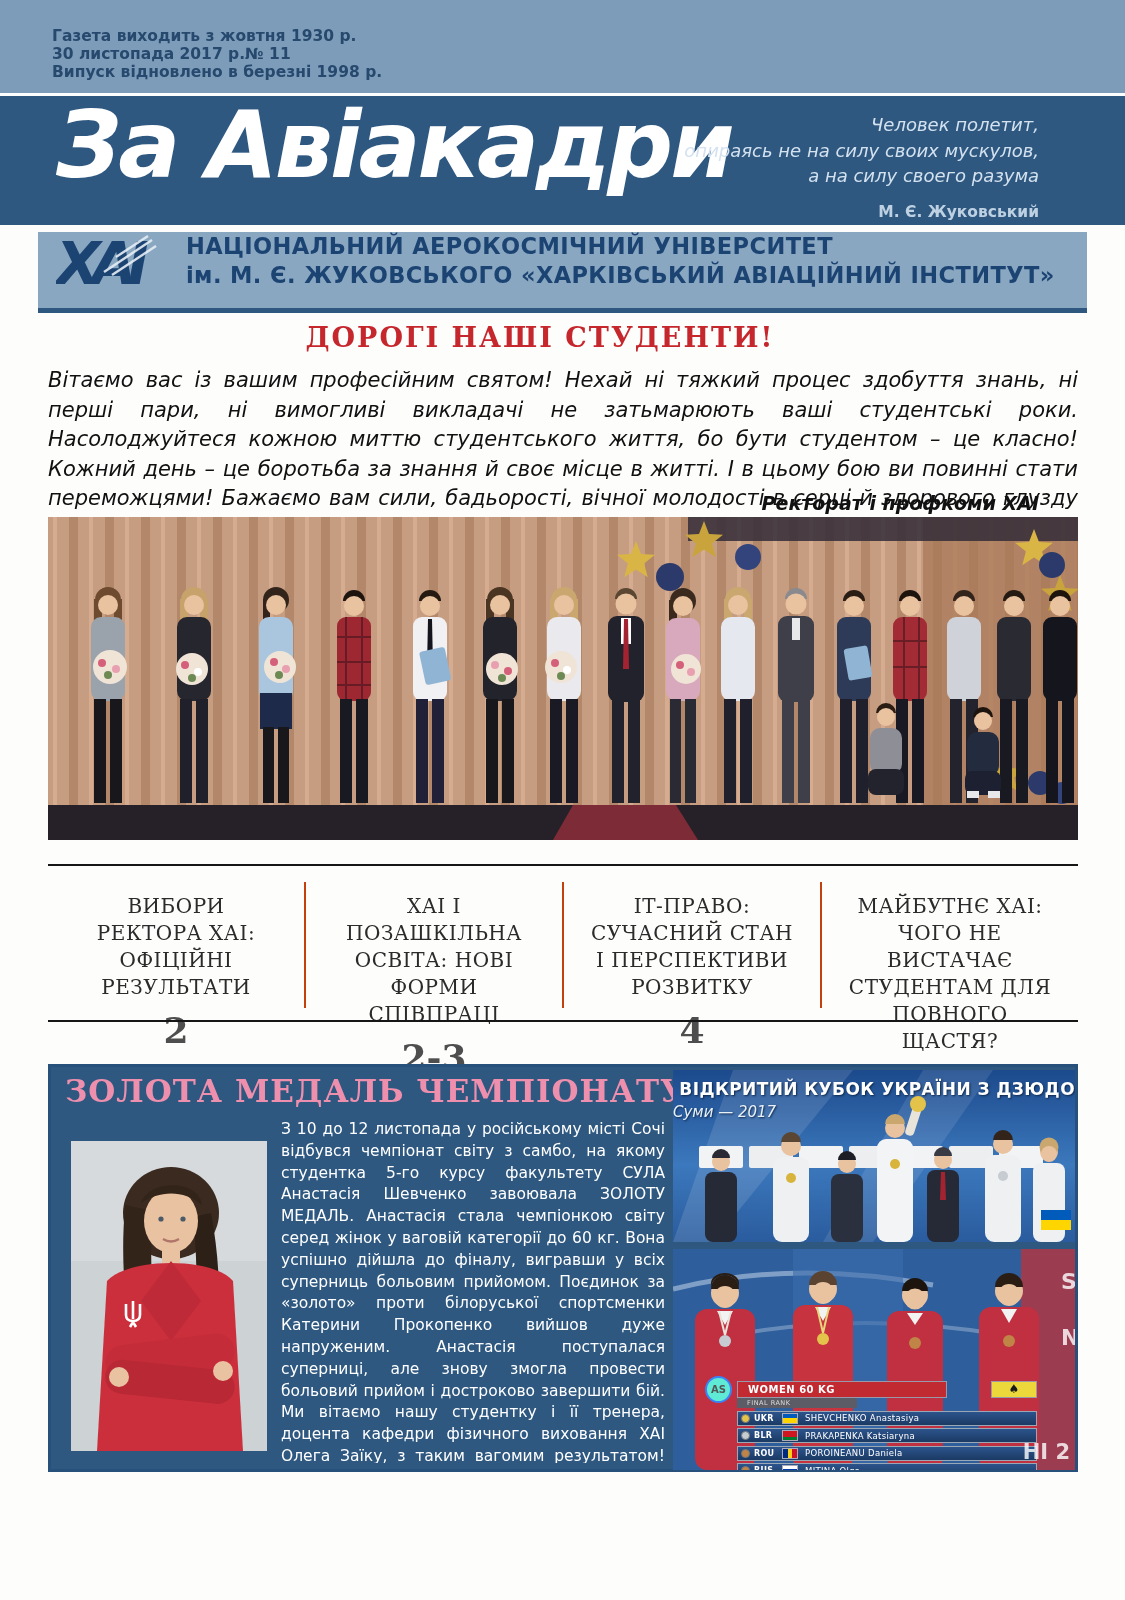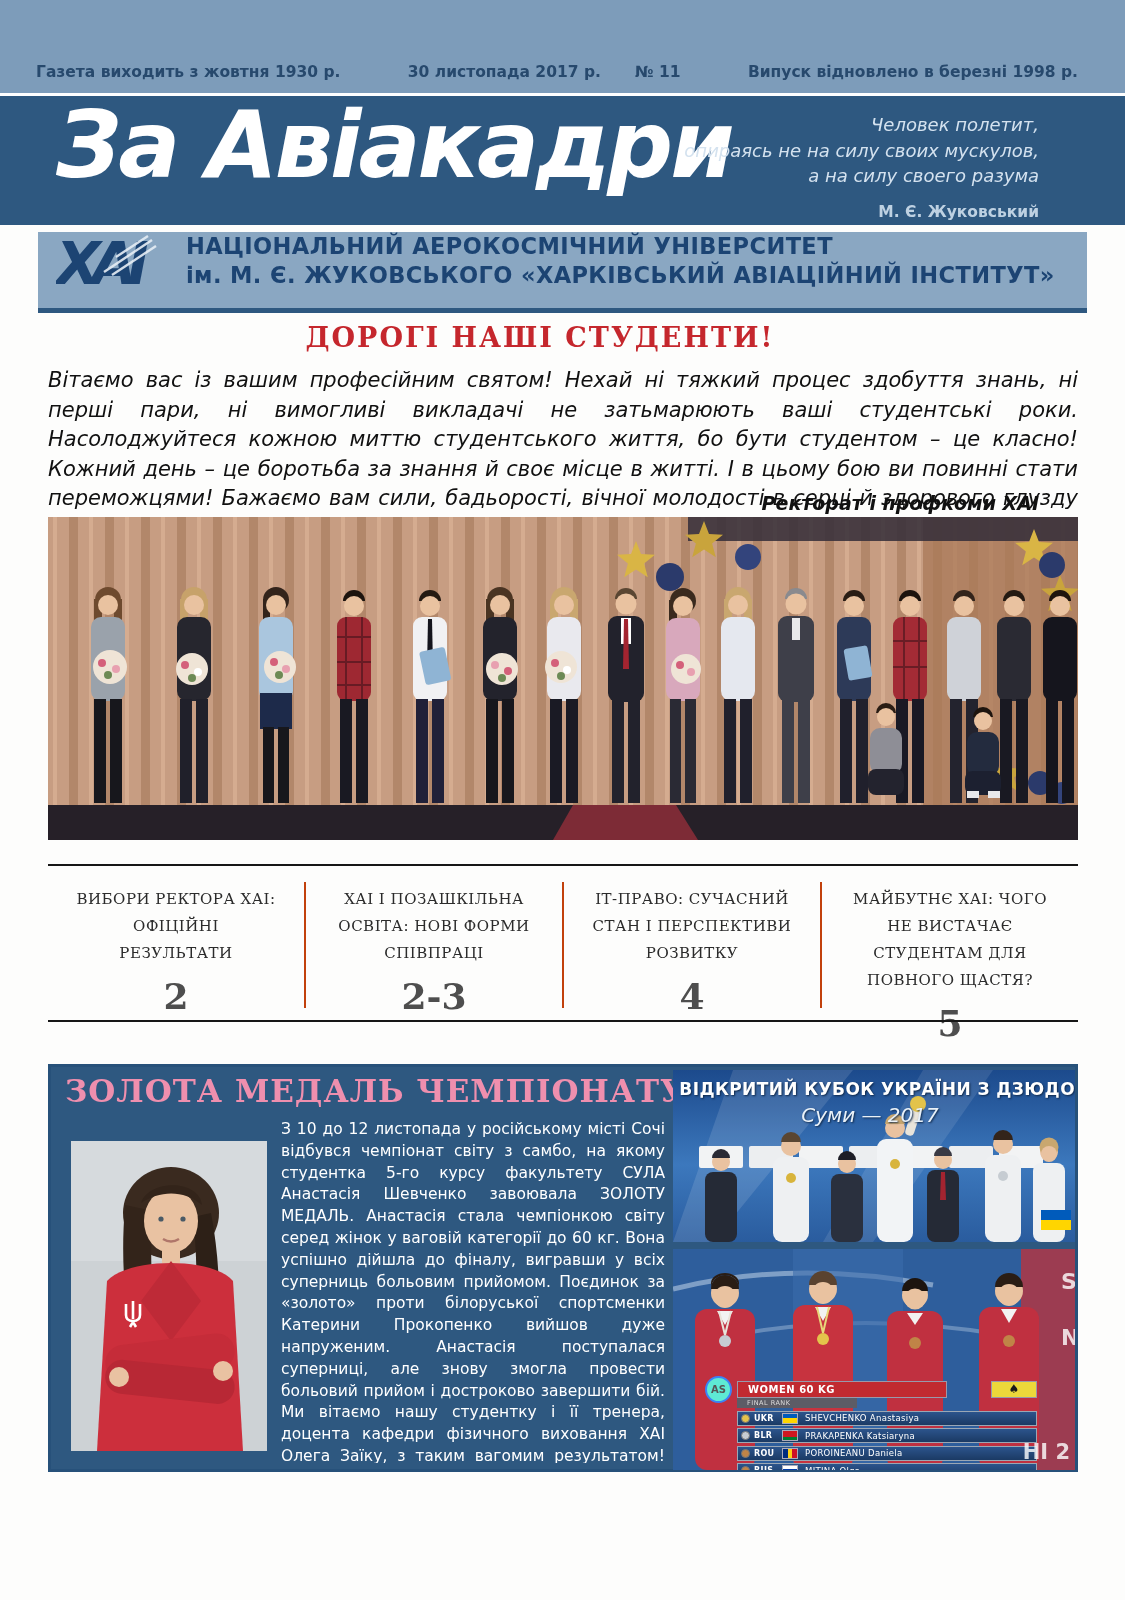--- a/index.html
+++ b/index.html
@@ -1,23 +1,23 @@
 <!DOCTYPE html>
 <html><head>
 <meta charset="utf-8">
 <style>
   html,body{margin:0;padding:0;background:#e9e9e9;}
   .page{position:relative;width:1125px;height:1600px;margin:0 auto;background:#fdfdfc;
         font-family:"DejaVu Sans",sans-serif;overflow:hidden;}
 
   
   .topband{position:absolute;left:0;top:0;width:100%;height:93px;background:#7d9cba;border-bottom:3px solid #fff;}
-  .dates{position:absolute;left:36px;right:47px;bottom:12px;display:flex;justify-content:space-between;
-         color:#27496d;font-size:15.5px;font-weight:bold;}
-  .dates-center{display:flex;gap:34px;}
+  .dates{position:absolute;left:52px;right:47px;bottom:12px;display:flex;justify-content:center;
+         color:#27496d;font-size:15.5px;font-weight:bold;flex-direction:column;}
+  .dates-center{display:flex;}
 
   
   .mast{position:absolute;left:0;top:96px;width:100%;height:129px;background:#2e5880;}
   .mast-title{position:absolute;left:56px;top:-4px;color:#fff;font-style:italic;font-weight:bold;
               font-size:92px;letter-spacing:-3px;white-space:nowrap;}
   .quote{position:absolute;right:86px;top:16px;text-align:right;color:#d4e2ef;font-style:italic;
          font-size:18px;line-height:25.5px;}
   .quote-author{margin-top:11px;font-style:normal;color:#bed1e2;font-size:15.5px;font-weight:bold;}
 
   
@@ -35,37 +35,37 @@
 
   
   .photo-main{position:absolute;left:48px;top:517px;width:1030px;height:323px;overflow:hidden;}
   .photo-main svg{display:block;}
 
   
   .toc-rule{position:absolute;left:48px;width:1030px;height:2px;background:#161616;}
   .toc{position:absolute;left:48px;top:882px;width:1030px;height:126px;display:flex;}
   .toc-item{flex:1;text-align:center;padding:4px 26px 0;font-family:"DejaVu Serif",serif;}
   .toc-item + .toc-item{border-left:2px solid #c2410c;}
-  .toc-title{font-size:15px;line-height:27px;color:#2b2b2b;letter-spacing:.5px;}
+  .toc-title{font-size:20px;line-height:27px;color:#2b2b2b;letter-spacing:.5px;margin-top:7px;}
   .toc-page{font-size:36px;font-weight:bold;color:#4e4e4e;margin-top:8px;}
 
   
   .sports{position:absolute;left:48px;top:1064px;width:1030px;height:408px;background:#2e5880;
           border:3px solid #27517a;box-sizing:border-box;}
   .sports-title{position:absolute;left:14px;top:6px;font-family:"DejaVu Serif",serif;font-weight:bold;
                 font-size:31px;letter-spacing:1px;color:#ef8fae;white-space:nowrap;}
   .portrait{position:absolute;left:20px;top:74px;width:196px;height:310px;overflow:hidden;}
   .sports-body{position:absolute;left:230px;top:52px;width:384px;height:344px;color:#fff;
                font-size:15.5px;line-height:21.8px;text-align:justify;overflow:hidden;}
 
   .photo-judo{position:absolute;left:622px;top:3px;width:402px;height:172px;overflow:hidden;}
   .judo-banner{position:absolute;left:0;right:0;top:9px;text-align:right;color:#fff;font-weight:bold;
                font-size:17px;letter-spacing:.4px;text-shadow:1px 1px 2px #10294a;white-space:nowrap;}
-  .judo-sub{position:absolute;left:0;right:8px;top:33px;text-align:center;color:#e9f1f8;font-style:italic;
-            font-size:20px;text-shadow:1px 1px 2px #10294a;}
+  .judo-sub{position:absolute;left:0;right:8px;top:33px;color:#e9f1f8;font-style:italic;
+            font-size:15px;text-shadow:1px 1px 2px #10294a;}
 
   .photo-sambo{position:absolute;left:622px;top:182px;width:402px;height:221px;overflow:hidden;}
   .sambo-bg-text{position:absolute;right:5px;bottom:6px;color:rgba(255,255,255,.8);font-size:21px;font-weight:bold;}
 
   
   .sb{position:absolute;left:64px;top:132px;width:300px;}
   .sb-head{display:flex;height:17px;gap:44px;}
   .sb-logo{position:absolute;left:-32px;top:-5px;width:27px;height:27px;border-radius:50%;background:#5eead4;
            border:2px solid #3b82f6;color:#555;font-weight:bold;font-size:10px;display:flex;
            align-items:center;justify-content:center;box-sizing:border-box;}

